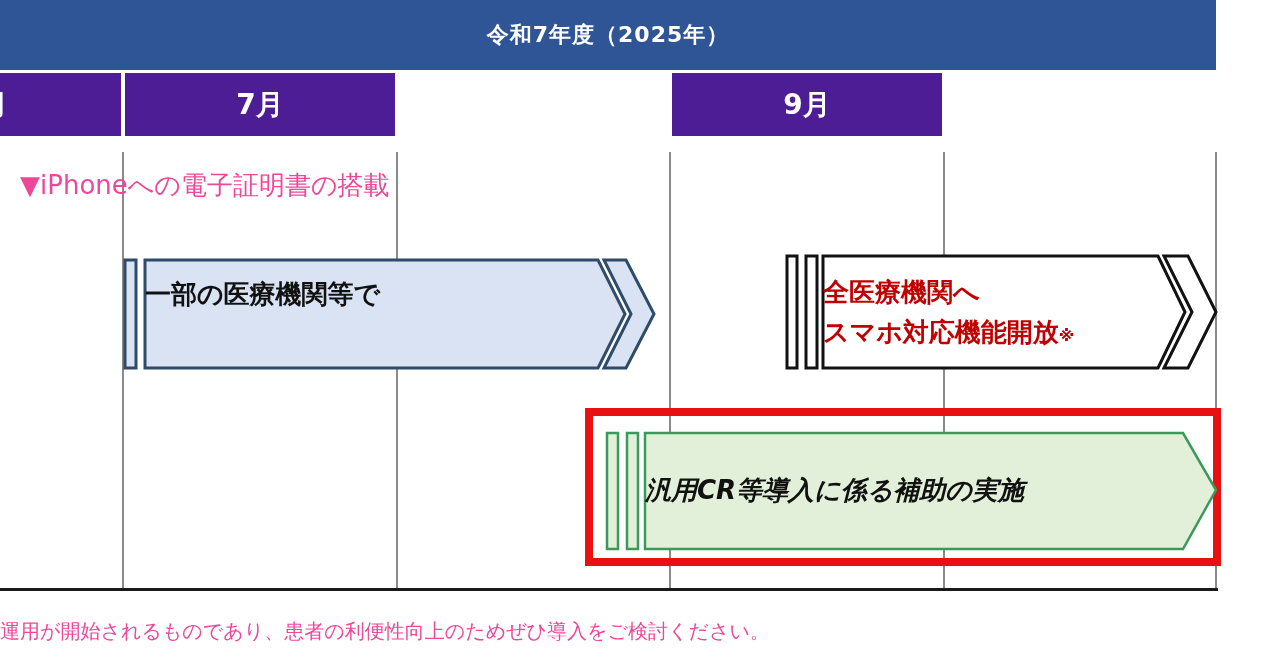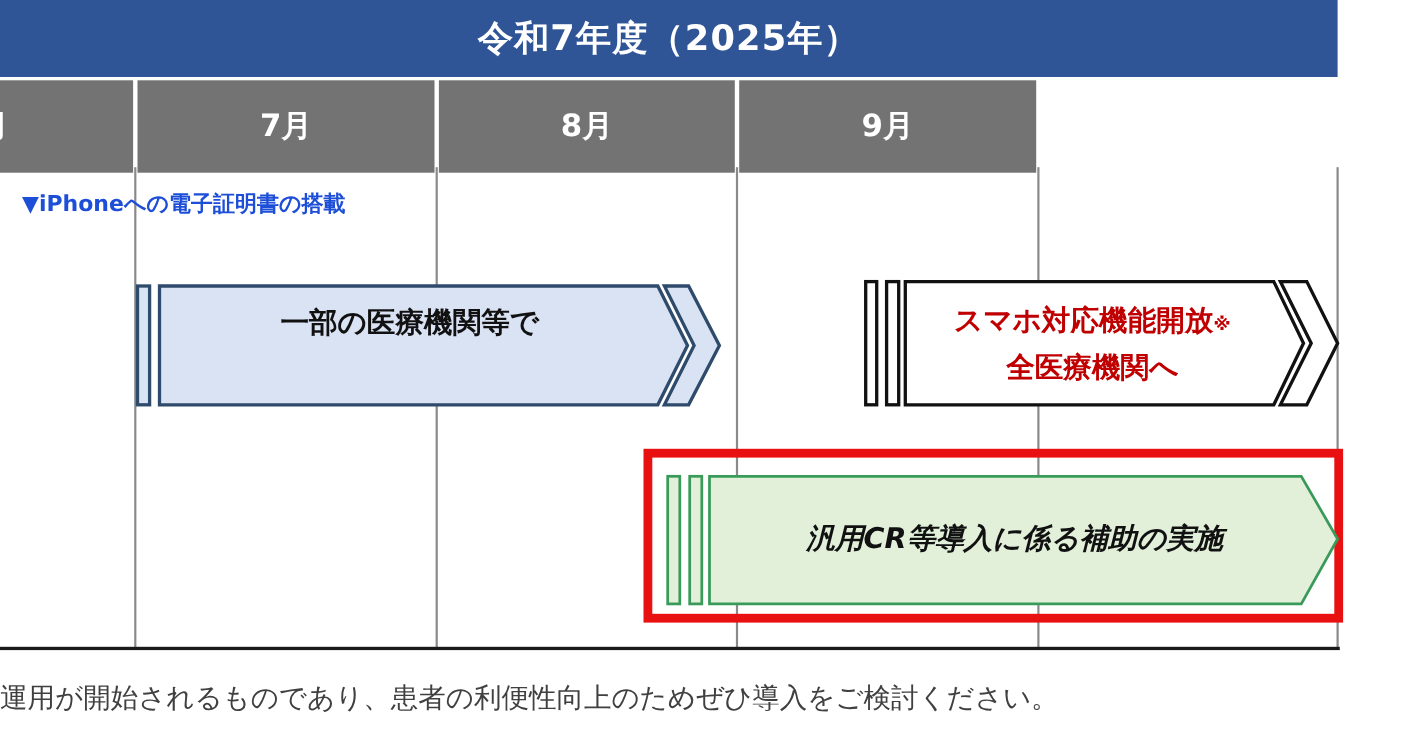--- a/index.html
+++ b/index.html
@@ -1,49 +1,46 @@
 <!DOCTYPE html>
 <html><head>
 <meta charset="utf-8">
 <style>
   html, body { margin:0; padding:0; }
   body { width:1280px; height:670px; background:#ffffff; position:relative; overflow:hidden;
          font-family:"DejaVu Sans","Liberation Sans",sans-serif; }
   .abs { position:absolute; }
   .year-bar { left:0; top:0; width:1216px; height:70px; background:#2f5597;
-              color:#fff; font-weight:bold; font-size:32px; display:flex; align-items:center;
+              color:#fff; font-weight:bold; font-size:22px; display:flex; align-items:center;
               justify-content:center; letter-spacing:1px; }
   .year-bar span { position:relative; left:0px; }
   .month-row { left:0; top:73px; width:1216px; height:79px; }
-  .month-cell { position:absolute; top:0; height:84px; background:#737373; color:#fff;
+  .month-cell { position:absolute; top:0; height:63px; background:#4c1d95; color:#fff;
                 font-weight:bold; font-size:28px; display:flex; align-items:center; justify-content:center; }
   .vline { position:absolute; top:152px; height:438px; width:2px; background:#8a8a8a; }
   .bottom-line { left:0; top:588px; width:1218px; height:3px; background:#1a1a1a; }
-  .milestone { left:20px; top:168px; font-size:20px; font-weight:bold; color:#1d4ed8; line-height:34px; }
+  .milestone { left:20px; top:168px; font-size:26px; font-weight:normal; color:#ec4899; line-height:34px; }
   .milestone .l2 { padding-left:72px; }
-  .arrow-text { position:absolute; font-weight:bold; text-align:center; line-height:40px; }
-  .footer-note { left:0; top:618px; font-size:25px; color:#404040; white-space:nowrap; }
+  .arrow-text { position:absolute; font-weight:bold; line-height:40px; }
+  .footer-note { left:0; top:618px; font-size:20px; color:#ec4899; white-space:nowrap; }
   svg { position:absolute; left:0; top:0; }
 </style>
 </head>
 <body>
 
 <div class="abs year-bar">
   <span>令和7年度（2025年）</span>
 </div>
 
 <div class="abs month-row">
   <div class="month-cell" style="left:-152px;width:273px;">
     <span>6月</span>
   </div>
   <div class="month-cell" style="left:125px;width:270px;">
     <span>7月</span>
-  </div>
-  <div class="month-cell" style="left:399px;width:269px;">
-    <span>8月</span>
   </div>
   <div class="month-cell" style="left:672px;width:270px;text-align:center;">
     <span>9月</span>
   </div>
 </div>
 
 <div class="vline" style="left:122px;"></div>
 <div class="vline" style="left:396px;"></div>
 <div class="vline" style="left:669px;"></div>
 <div class="vline" style="left:943px;"></div>
@@ -76,21 +73,21 @@
 
 <div class="abs milestone">
   <div><span>▼</span><span>iPhoneへの電子証明書の搭載</span></div>
 </div>
 
 <div class="arrow-text" style="left:145px;top:274px;width:455px;font-size:26px;color:#111;">
   <div>一部の医療機関等で</div>
 </div>
 
 <div class="arrow-text" style="left:823px;top:272px;width:340px;font-size:26px;color:#c00000;">
+  <div>全医療機関へ</div>
   <div><span>スマホ対応機能開放</span><span style="font-size:16px;">※</span></div>
-  <div>全医療機関へ</div>
 </div>
 
 <div class="arrow-text" style="left:645px;top:470px;width:555px;font-size:26px;color:#111;font-style:italic;">
   <div>汎用CR等導入に係る補助の実施</div>
 </div>
 
 <div class="abs footer-note">運用が開始されるものであり、患者の利便性向上のためぜひ導入をご検討ください。</div>
 
 </body></html>

